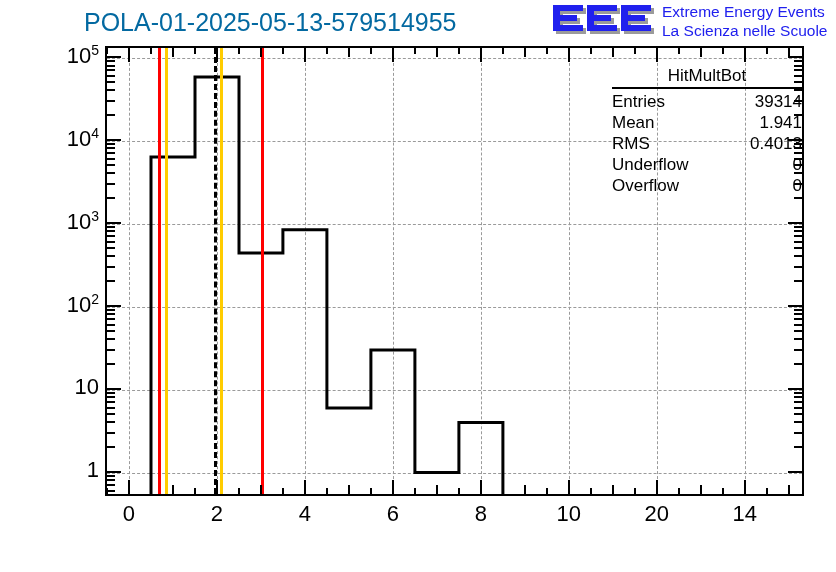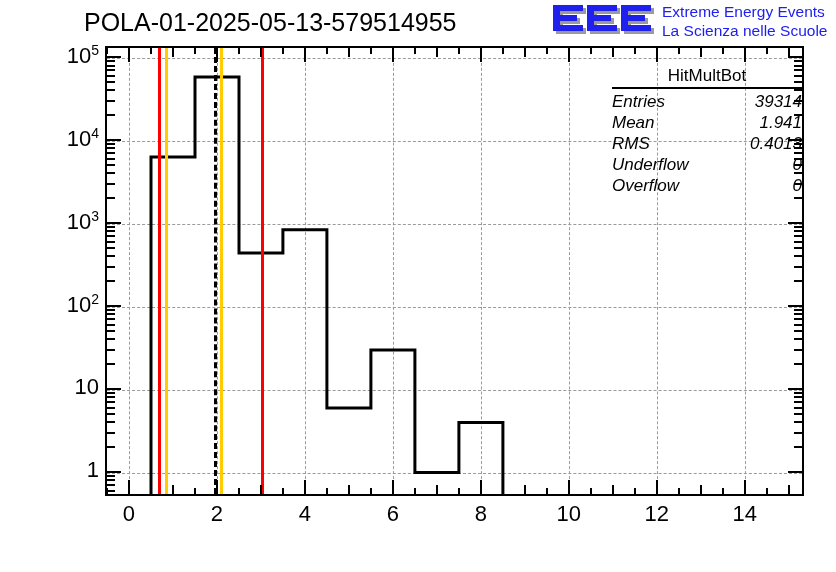--- a/index.html
+++ b/index.html
@@ -2,21 +2,21 @@
 <html><head>
 <meta charset="utf-8">
 <style>
   html,body{margin:0;padding:0;}
   body{width:836px;height:572px;background:#ffffff;font-family:"Liberation Sans",sans-serif;overflow:hidden;}
   #root{position:relative;width:836px;height:572px;}
 
   
   .title{
     position:absolute; left:84px; top:8px;
-    font-size:25px; color:#000000; white-space:nowrap; letter-spacing:0px;
+    font-size:25px; color:#0369a1; white-space:nowrap; letter-spacing:0px;
   }
 
   
   .logo{position:absolute; left:550px; top:2px; width:296px; height:40px;}
   .logo .eee{position:absolute; left:0px; top:1px; width:106px; height:36px;}
   .logo .eee svg{display:block;}
   .logo .ltext{position:absolute; left:112px; top:0px; line-height:19px;}
   .logo .ltext div{color:#2020ee; font-size:15.5px; white-space:nowrap; font-family:"Liberation Sans",sans-serif;}
 
   
@@ -41,21 +41,21 @@
 
   
   .vline{position:absolute; width:0;}
 
   
   .stats{position:absolute; left:612px; top:66px; width:190px;
          font-size:17px; color:#000; background:transparent;}
   .stats .sname{text-align:center; padding-bottom:1px; font-size:17px;}
   .stats .srule{border-bottom:2px solid #000; margin:0 0 2px 0;}
   .stats .srow{display:flex; justify-content:space-between; line-height:21px;}
-  .stats .srow span{white-space:nowrap;font-style:italic;}
+  .stats .srow span{white-space:nowrap;}
 </style>
 </head>
 <body>
 
 <div id="root">
 
   <div class="title">POLA-01-2025-05-13-579514955</div>
 
   <div class="logo">
     <div class="eee">
@@ -187,21 +187,21 @@
       <div class="tick" style="left: 765.81px; top: 488px; width: 2px; height: 6px;"></div>
       <div class="tick" style="left: 765.81px; top: 48px; width: 2px; height: 6px;"></div>
       <div class="tick" style="left: 787.804px; top: 485px; width: 2px; height: 9px;"></div>
       <div class="tick" style="left: 787.804px; top: 48px; width: 2px; height: 9px;"></div>
       <div class="xlab" style="left: 98.9937px; top: 501px; width: 60px;">0</div>
       <div class="xlab" style="left: 186.968px; top: 501px; width: 60px;">2</div>
       <div class="xlab" style="left: 274.943px; top: 501px; width: 60px;">4</div>
       <div class="xlab" style="left: 362.918px; top: 501px; width: 60px;">6</div>
       <div class="xlab" style="left: 450.892px; top: 501px; width: 60px;">8</div>
       <div class="xlab" style="left: 538.867px; top: 501px; width: 60px;">10</div>
-      <div class="xlab" style="left: 626.842px; top: 501px; width: 60px;">12</div>
+      <div class="xlab" style="left: 626.842px; top: 501px; width: 60px;">20</div>
       <div class="xlab" style="left: 714.816px; top: 501px; width: 60px; text-align: center;">14</div>
       <div class="tick" style="left: 107px; top: 471.45px; width: 14px; height: 2px;"></div>
       <div class="tick" style="left: 788px; top: 471.45px; width: 14px; height: 2px;"></div>
       <div class="tick" style="left: 107px; top: 446.465px; width: 8px; height: 2px;"></div>
       <div class="tick" style="left: 794px; top: 446.465px; width: 8px; height: 2px;"></div>
       <div class="tick" style="left: 107px; top: 431.85px; width: 8px; height: 2px;"></div>
       <div class="tick" style="left: 794px; top: 431.85px; width: 8px; height: 2px;"></div>
       <div class="tick" style="left: 107px; top: 421.48px; width: 8px; height: 2px;"></div>
       <div class="tick" style="left: 794px; top: 421.48px; width: 8px; height: 2px;"></div>
       <div class="tick" style="left: 107px; top: 413.437px; width: 8px; height: 2px;"></div>

